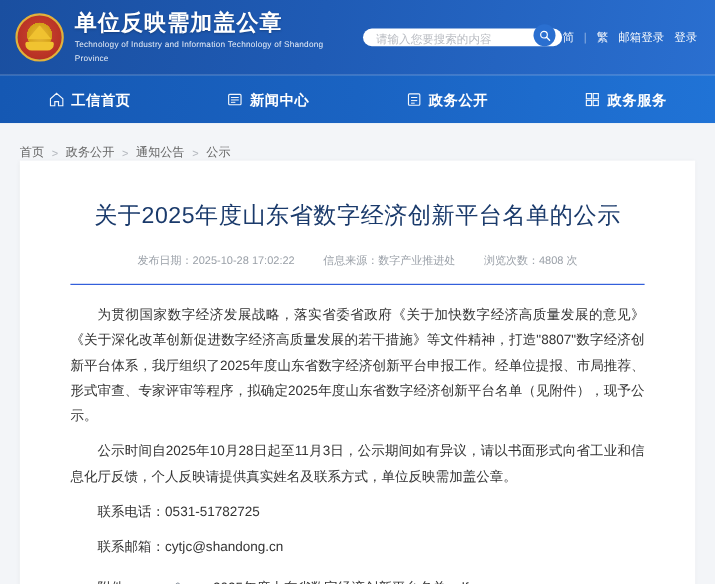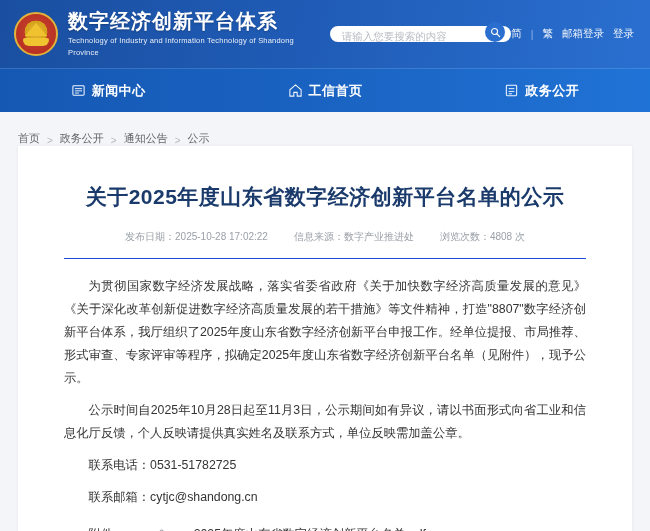--- a/index.html
+++ b/index.html
@@ -127,21 +127,21 @@
   .card {
     margin: 0 18px;
     background: #fff;
     min-height: 400px;
     padding: 32px 46px 20px 46px;
     box-shadow: 0 0 4px rgba(0,0,0,.05);
   }
   .title {
     text-align: center;
     font-size: 21px;
-    font-weight: bold;
+    font-weight: normal;
     color: #1a3a6b;
     letter-spacing: .5px;
     line-height: 30px;
     padding: 4px 0 18px 0;
   }
   .meta {
     display: flex;
     justify-content: center;
     align-items: center;
     gap: 26px;
@@ -173,21 +173,21 @@
 </style>
 </head>
 <body>
 
 <div class="page">
 
   <div class="header">
     <div class="emblem"></div>
 
     <div class="sitetitle">
-      <div class="cn">数字经济创新平台体系</div>
+      <div class="cn">单位反映需加盖公章</div>
       <div class="en">Technology of Industry and Information Technology of Shandong Province</div>
     </div>
 
     <div class="searchbox">
       <input type="text" placeholder="请输入您要搜索的内容" style="">
       <button class="search-btn">
         <svg width="11" height="11" viewBox="0 0 16 16">
           <circle cx="6.6" cy="6.6" r="4.4" fill="none" stroke="#fff" stroke-width="1.6"></circle>
           <line x1="10" y1="10" x2="14" y2="14" stroke="#fff" stroke-width="1.8" stroke-linecap="round"></line>
         </svg>
@@ -200,46 +200,57 @@
       <span>繁</span>
       <span>邮箱登录</span>
       <span>登录</span>
     </div>
   </div>
 
   <div class="nav">
     <div class="nav-item">
       <span class="nico">
         <svg width="15" height="15" viewBox="0 0 16 16">
+            <path d="M8 2 L14 7.2 V14 H9.8 V10 H6.2 V14 H2 V7.2 Z" fill="none" stroke="#fff" stroke-width="1.1"></path>
+          </svg>
+      </span>
+      <span>工信首页</span>
+    </div>
+    <div class="nav-item">
+      <span class="nico">
+        <svg width="15" height="15" viewBox="0 0 16 16">
             <rect x="2" y="3" width="12" height="10" rx="1" fill="none" stroke="#fff" stroke-width="1.1"></rect>
             <line x1="4.2" y1="6" x2="11.8" y2="6" stroke="#fff" stroke-width="1"></line>
             <line x1="4.2" y1="8.4" x2="11.8" y2="8.4" stroke="#fff" stroke-width="1"></line>
             <line x1="4.2" y1="10.7" x2="8.5" y2="10.7" stroke="#fff" stroke-width="1"></line>
           </svg>
       </span>
       <span>新闻中心</span>
     </div>
     <div class="nav-item">
       <span class="nico">
         <svg width="15" height="15" viewBox="0 0 16 16">
-            <path d="M8 2 L14 7.2 V14 H9.8 V10 H6.2 V14 H2 V7.2 Z" fill="none" stroke="#fff" stroke-width="1.1"></path>
-          </svg>
-      </span>
-      <span>工信首页</span>
-    </div>
-    <div class="nav-item">
-      <span class="nico">
-        <svg width="15" height="15" viewBox="0 0 16 16">
             <rect x="2.5" y="2.5" width="11" height="11" rx="1" fill="none" stroke="#fff" stroke-width="1.1"></rect>
             <line x1="5" y1="6" x2="11" y2="6" stroke="#fff" stroke-width="1"></line>
             <line x1="5" y1="9" x2="11" y2="9" stroke="#fff" stroke-width="1"></line>
             <line x1="5" y1="11.5" x2="8.5" y2="11.5" stroke="#fff" stroke-width="1"></line>
           </svg>
       </span>
       <span>政务公开</span>
+    </div>
+    <div class="nav-item">
+      <span class="nico">
+        <svg width="15" height="15" viewBox="0 0 16 16">
+            <rect x="2.2" y="2.2" width="5" height="5" fill="none" stroke="#fff" stroke-width="1.1"></rect>
+            <rect x="8.8" y="2.2" width="5" height="5" fill="none" stroke="#fff" stroke-width="1.1"></rect>
+            <rect x="2.2" y="8.8" width="5" height="5" fill="none" stroke="#fff" stroke-width="1.1"></rect>
+            <rect x="8.8" y="8.8" width="5" height="5" fill="none" stroke="#fff" stroke-width="1.1"></rect>
+          </svg>
+      </span>
+      <span>政务服务</span>
     </div>
   </div>
 
   <div class="crumbbar">
     <a>首页</a>
     <span class="arrow">&gt;</span>
     <a>政务公开</a>
     <span class="arrow">&gt;</span>
     <a>通知公告</a>
     <span class="arrow">&gt;</span>

